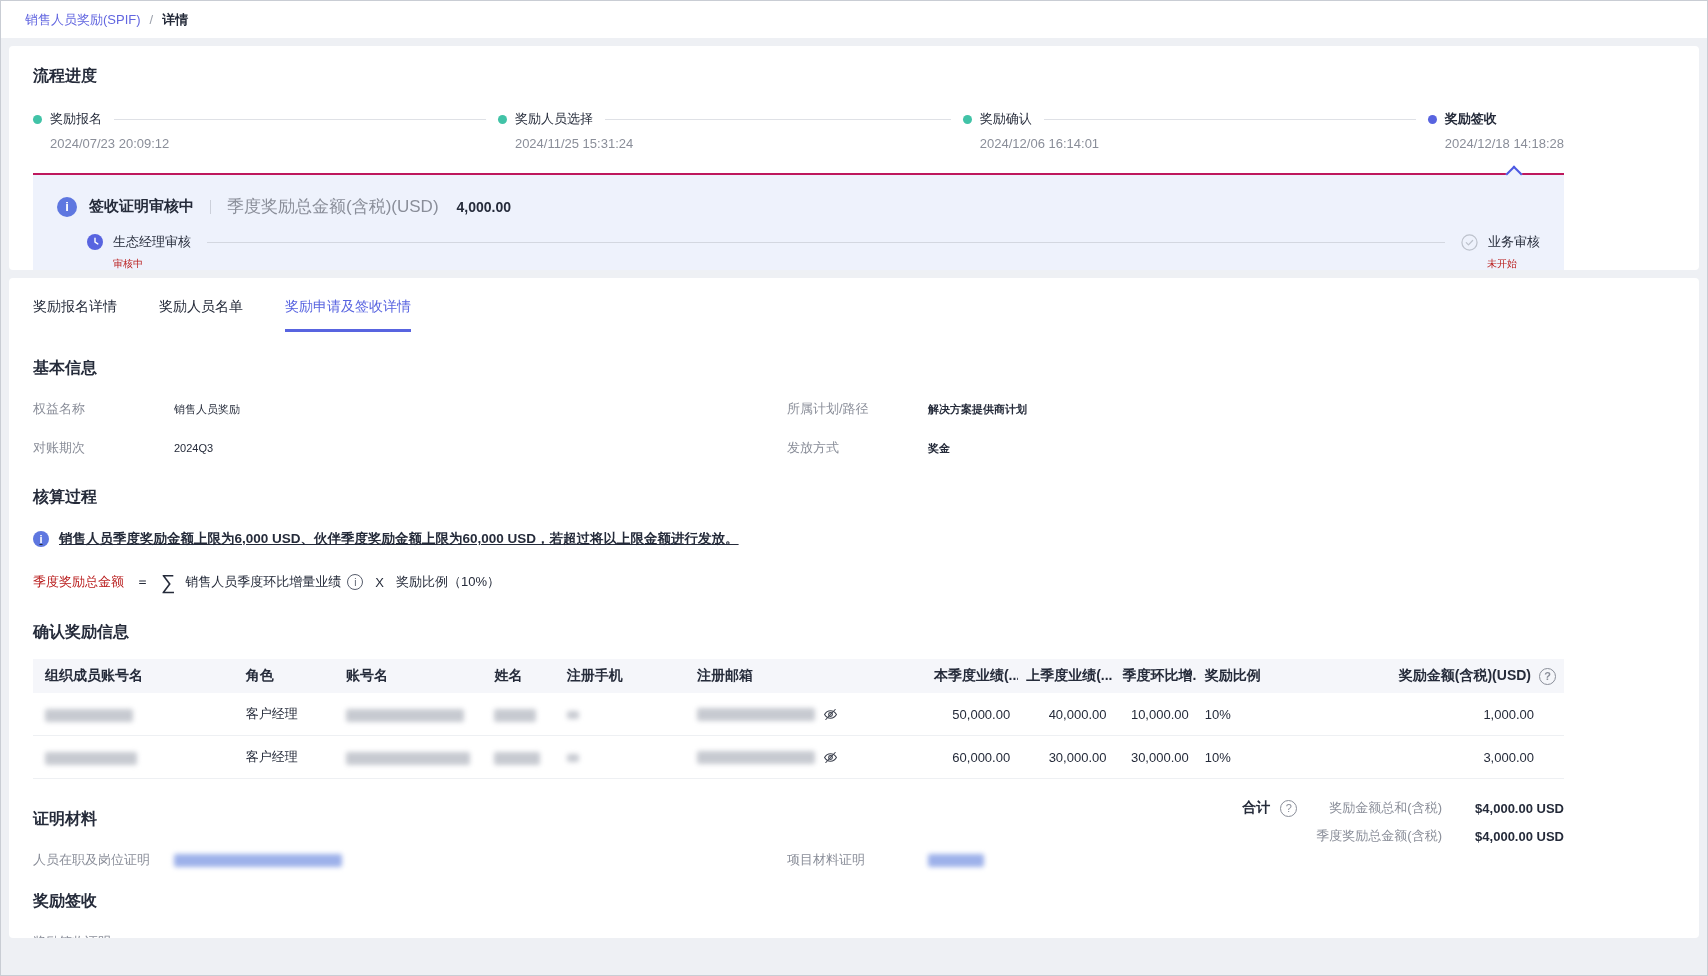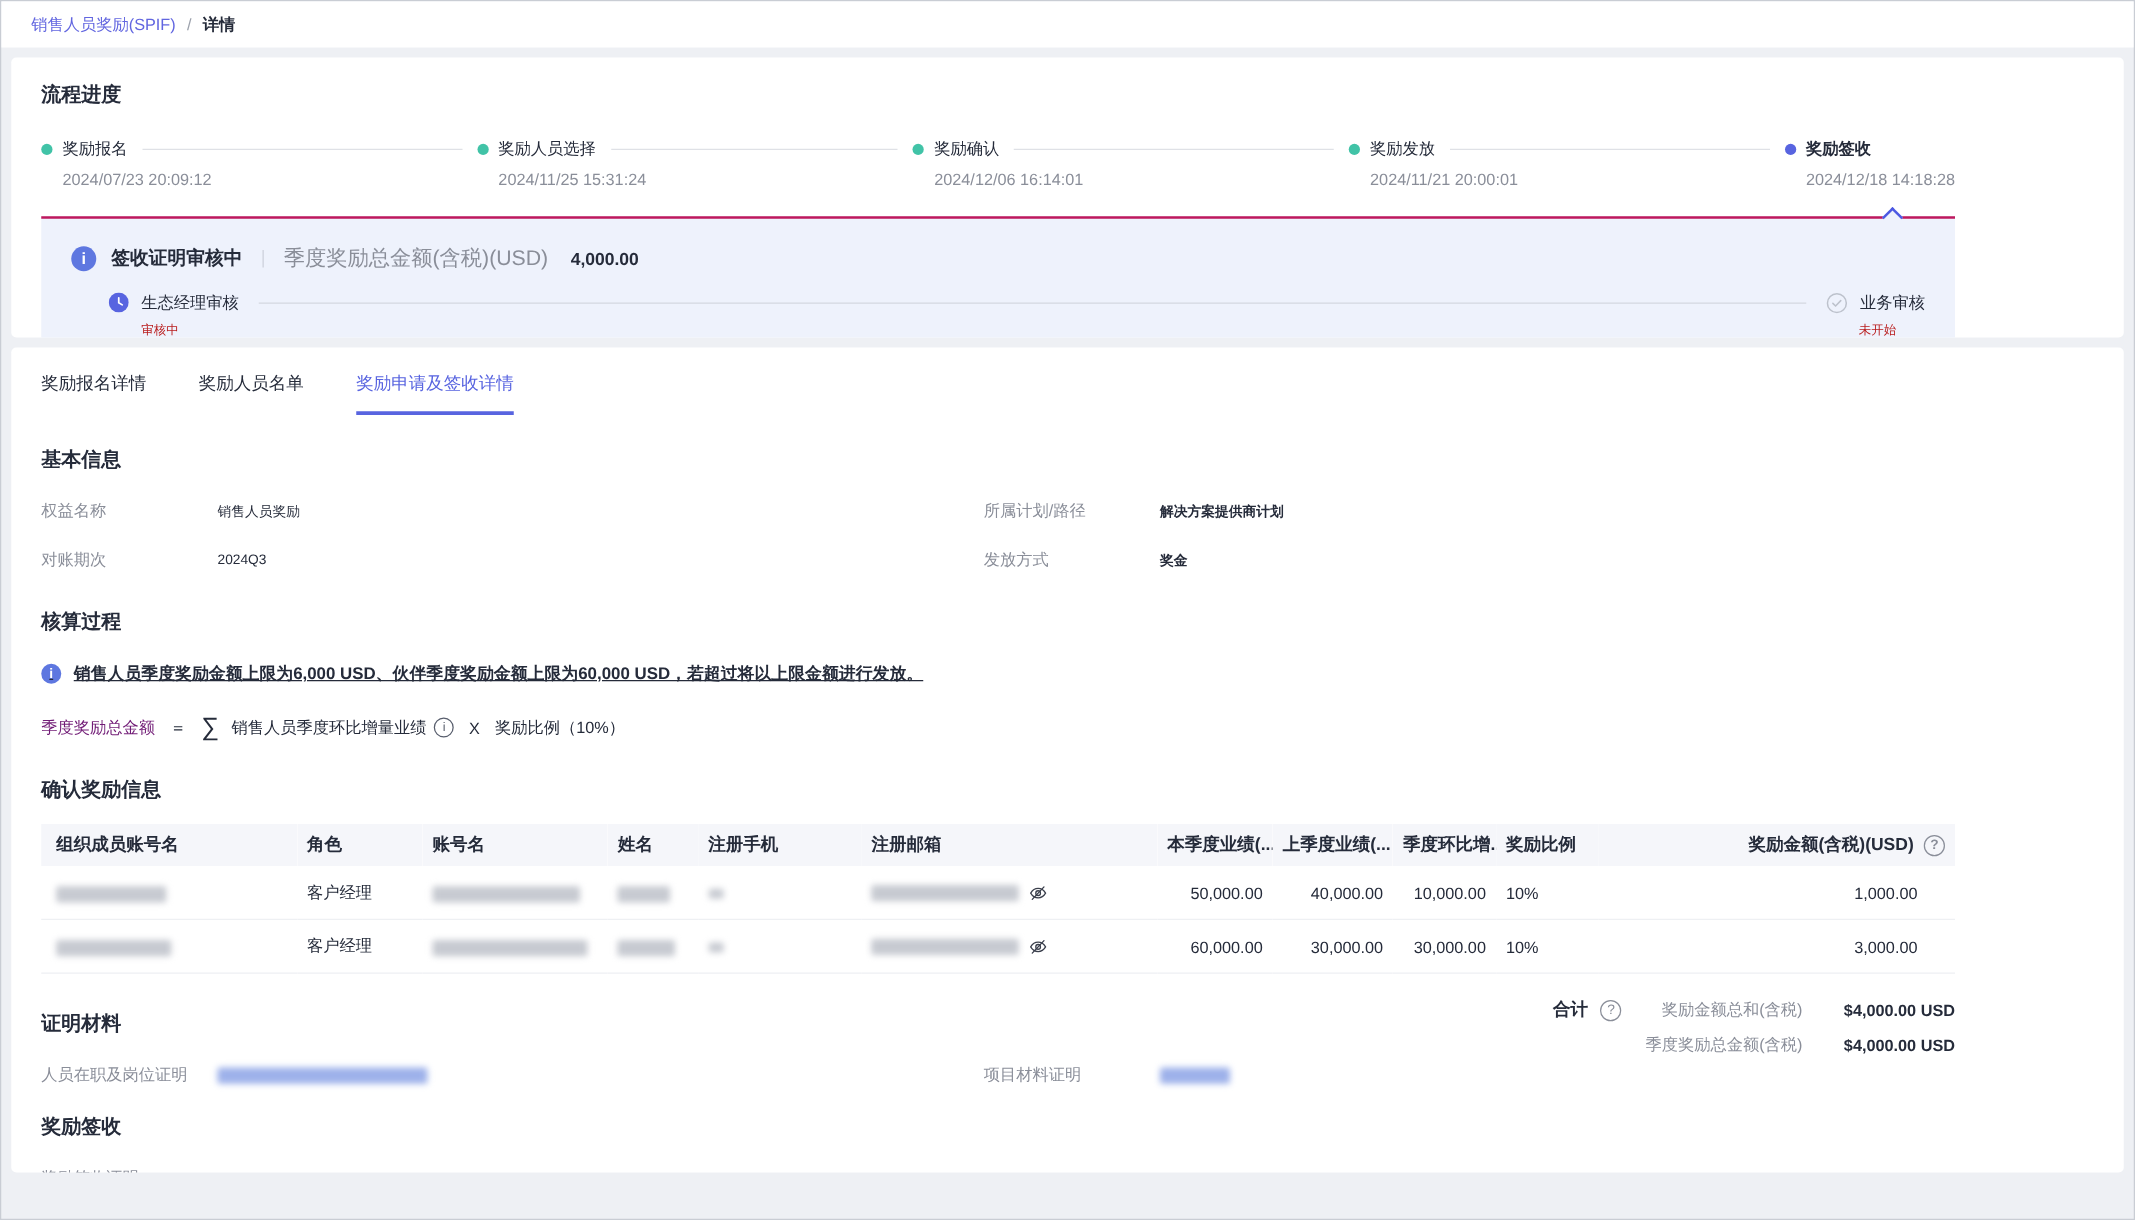--- a/index.html
+++ b/index.html
@@ -65,21 +65,21 @@
   .mt30 { margin-top:30px; }
 
   
   .note-row { display:flex; align-items:flex-start; margin-top:22px;text-decoration:underline; }
   .note-icon { width:16px; height:16px; border-radius:50%; background:#5e77e0; color:#fff; font-size:11px; font-weight:bold;
                display:inline-flex; align-items:center; justify-content:center; flex:none; margin-top:1px; }
   .note-icon::before { content:"i"; }
   .note-text { margin-left:10px; font-size:13.5px; font-weight:bold; }
 
   .formula-row { display:flex; align-items:center; margin-top:24px; font-size:13px; }
-  .fm-result { color:#701a75; }
+  .fm-result { color:#b91c1c; }
   .fm-eq { margin:0 12px; color:#252b3a; }
   .fm-sigma { font-size:20px; line-height:1; }
   .fm-op1 { margin-left:10px; }
   .i-circle { width:14px; height:14px; border:1px solid #575d6c; border-radius:50%; color:#575d6c; font-size:10px;
               display:inline-flex; align-items:center; justify-content:center; margin-left:6px; cursor:pointer; }
   .i-circle::before { content:"i"; }
   .fm-x { margin:0 12px; }
 
   
   table.grid { width:100%; border-collapse:collapse; table-layout:fixed; margin-top:16px; }
@@ -142,28 +142,20 @@
           </div>
           <div class="step-date">2024/11/25 15:31:24</div>
         </div>
         <div class="step">
           <div class="step-top">
             <span class="dot"></span>
             <span class="step-label">奖励确认</span>
             <span class="step-line"></span>
           </div>
           <div class="step-date">2024/12/06 16:14:01</div>
-        </div>
-        <div class="step">
-          <div class="step-top">
-            <span class="dot"></span>
-            <span class="step-label">奖励发放</span>
-            <span class="step-line"></span>
-          </div>
-          <div class="step-date">2024/11/21 20:00:01</div>
         </div>
         <div class="step current">
           <div class="step-top">
             <span class="dot"></span>
             <span class="step-label">奖励签收</span>
           </div>
           <div class="step-date">2024/12/18 14:18:28</div>
         </div>
       </div>
 

